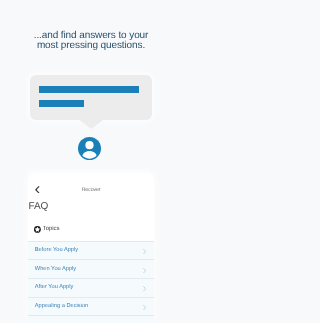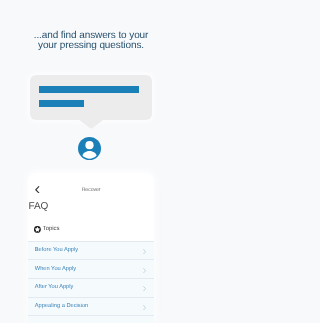--- a/index.html
+++ b/index.html
@@ -72,21 +72,21 @@
   .row-label { position:absolute; left: 6.4px; top: 5.2px; font-size: 5.7px; line-height: 7px; color:#3a83b8; white-space: nowrap; letter-spacing: 0px; }
   .row-chev { position:absolute; left: 114.6px; top: 7.2px; width: 3.2px; height: 5.4px; }
   .row-partial { position:absolute; left: 28.4px; top: 315.4px; width: 125.3px; height: 8px; background: #f5fafd; border-top: 1px solid #e2e9f1; box-sizing: border-box; }
 </style>
 </head>
 <body>
 
 <div class="stage">
   <div class="headline">
     <div>...and find answers to your</div>
-    <div>your pressing questions.</div>
+    <div>most pressing questions.</div>
   </div>
 
   <div class="bubble"></div>
   <div class="tail">
     <svg viewBox="0 0 53 21" width="26.5" height="10.5">
         <path d="M0 0 L53 0 L30.5 16.8 Q26.5 21 22.5 16.8 Z" fill="#ececec"></path>
       </svg>
   </div>
   <div class="bar bar1"></div>
   <div class="bar bar2"></div>

